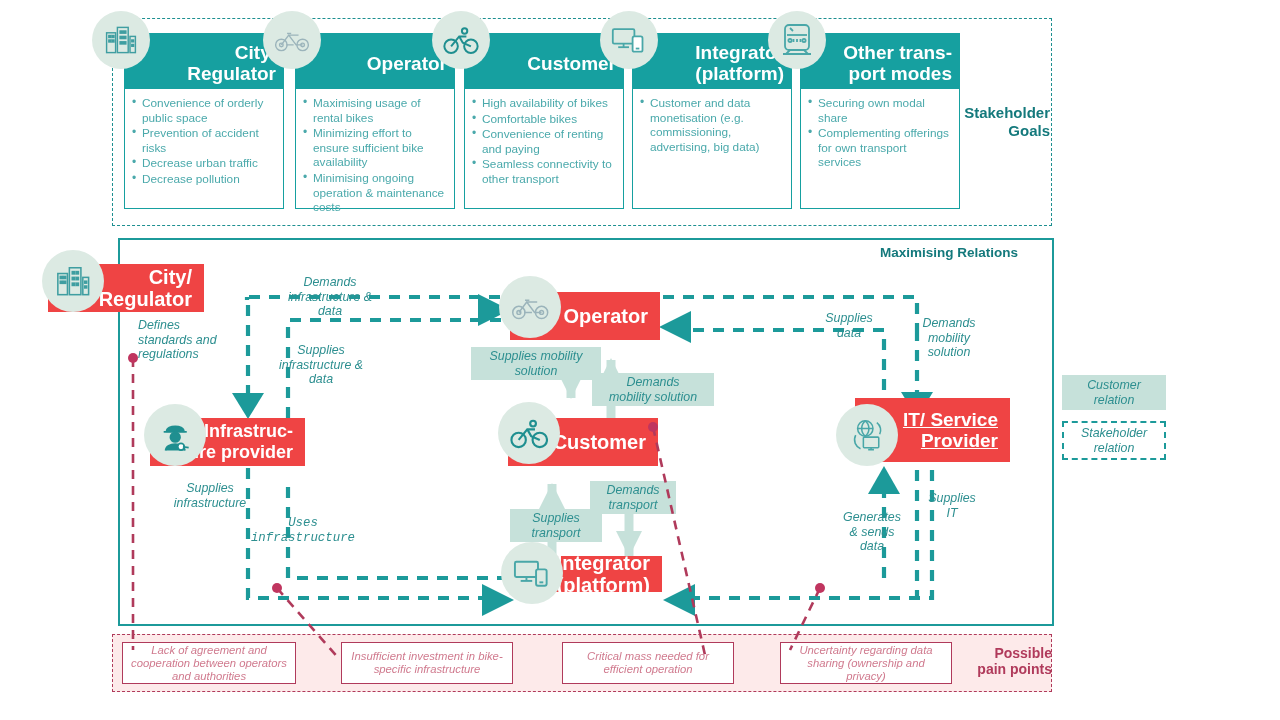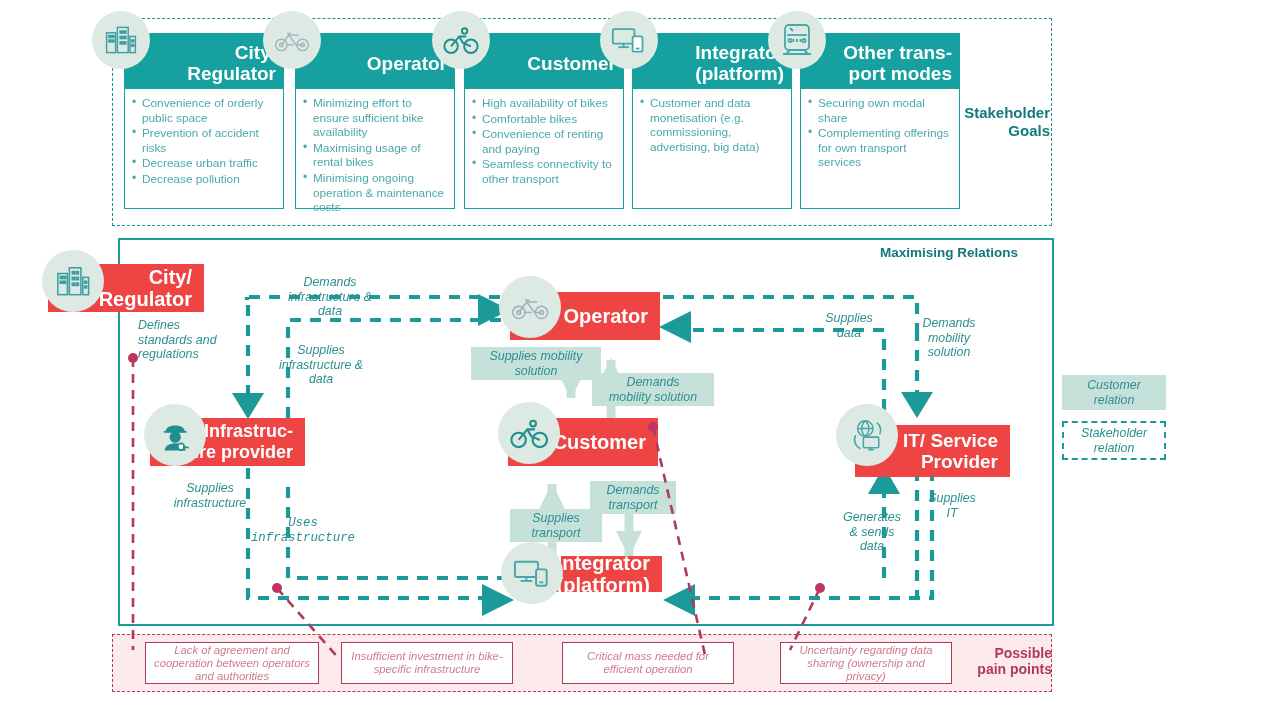--- a/index.html
+++ b/index.html
@@ -118,22 +118,22 @@
           <circle cx="35" cy="21" r="7"></circle>
         <circle cx="9" cy="21" r="2.2"></circle>
           <circle cx="35" cy="21" r="2.2"></circle>
         <path d="M9 21 L18 9 L27 21 L35 21 M18 9 L30 9 M15 21 L24 21"></path>
         <path d="M16 7 L21 7"></path>
       </svg>
     </div>
     <div class="goal-head">Operator</div>
     <div class="goal-body" style="height:120px">
       <ul>
+        <li>Maximising usage of rental bikes</li>
         <li>Minimizing effort to ensure sufficient bike availability</li>
-        <li>Maximising usage of rental bikes</li>
         <li>Minimising ongoing operation &amp; maintenance costs</li>
       </ul>
     </div>
   </div>
 
   <div class="goal-card" style="left:464px;">
     <div class="badge">
       <svg viewBox="0 0 40 34" fill="none" stroke="#1f8f90" stroke-width="2.2">
         <circle cx="9" cy="24" r="7.5"></circle>
           <circle cx="31" cy="24" r="7.5"></circle>
@@ -320,21 +320,21 @@
   <div class="ebadge" style="left:501px;top:542px;width:62px;height:62px;">
     <svg viewBox="0 0 40 32" fill="none" stroke="#49a7a8" stroke-width="2">
       <rect x="2" y="4" width="24" height="16" rx="1.5"></rect>
       <path d="M8 24 L20 24"></path>
         <path d="M14 20 L14 24"></path>
       <rect x="24" y="12" width="11" height="17" rx="2" fill="#dceae3"></rect>
       <path d="M27.5 25.5 L31.5 25.5"></path>
     </svg>
   </div>
 
-  <div class="entity" style="left:855px;top:425px;width:155px;height:52px;font-size:19px;line-height:21px;">
+  <div class="entity" style="left:855px;top:398px;width:155px;height:64px;font-size:19px;line-height:21px;text-decoration:underline;">
     <span style="white-space: pre-line;">IT/ Service
 Provider</span>
   </div>
   <div class="ebadge" style="left:836px;top:404px;width:62px;height:62px;">
     <svg viewBox="0 0 40 40" fill="none" stroke="#49a7a8" stroke-width="1.6">
       <circle cx="18" cy="13" r="8"></circle>
       <path d="M10 13 L26 13 M18 5 C13 9, 13 17, 18 21 M18 5 C23 9, 23 17, 18 21"></path>
       <rect x="16" y="22" width="16" height="11" rx="1"></rect>
       <path d="M21 35 L27 35 M24 33 L24 35"></path>
       <path d="M8 20 C5 26, 8 32, 13 34"></path>
@@ -377,21 +377,21 @@
 IT</div>
 
   <div id="legend">
     <div id="legend-customer" style="white-space: pre-line;">Customer
 relation</div>
     <div id="legend-stakeholder" style="white-space: pre-line;">Stakeholder
 relation</div>
   </div>
 
   <div id="pain-panel"></div>
-  <div class="pain-card" style="left:122px;width:174px;margin-left:23px;">
+  <div class="pain-card" style="left:122px;width:174px;">
     <span>Lack of agreement and cooperation between operators and authorities</span>
     </div>
   <div class="pain-card" style="left:341px;width:172px;">
     <span>Insufficient investment in bike-specific infrastructure</span>
     </div>
   <div class="pain-card" style="left:562px;width:172px;">
     <span>Critical mass needed for efficient operation</span>
     </div>
   <div class="pain-card" style="left:780px;width:172px;">
     <span>Uncertainty regarding data sharing (ownership and privacy)</span>

